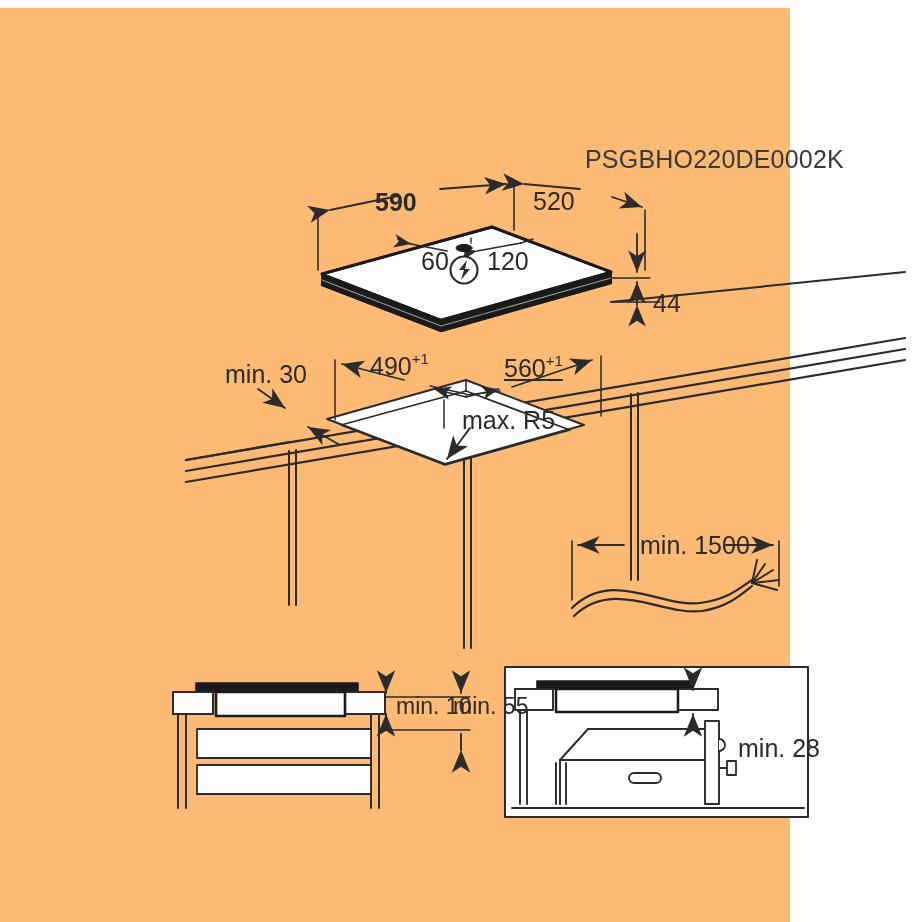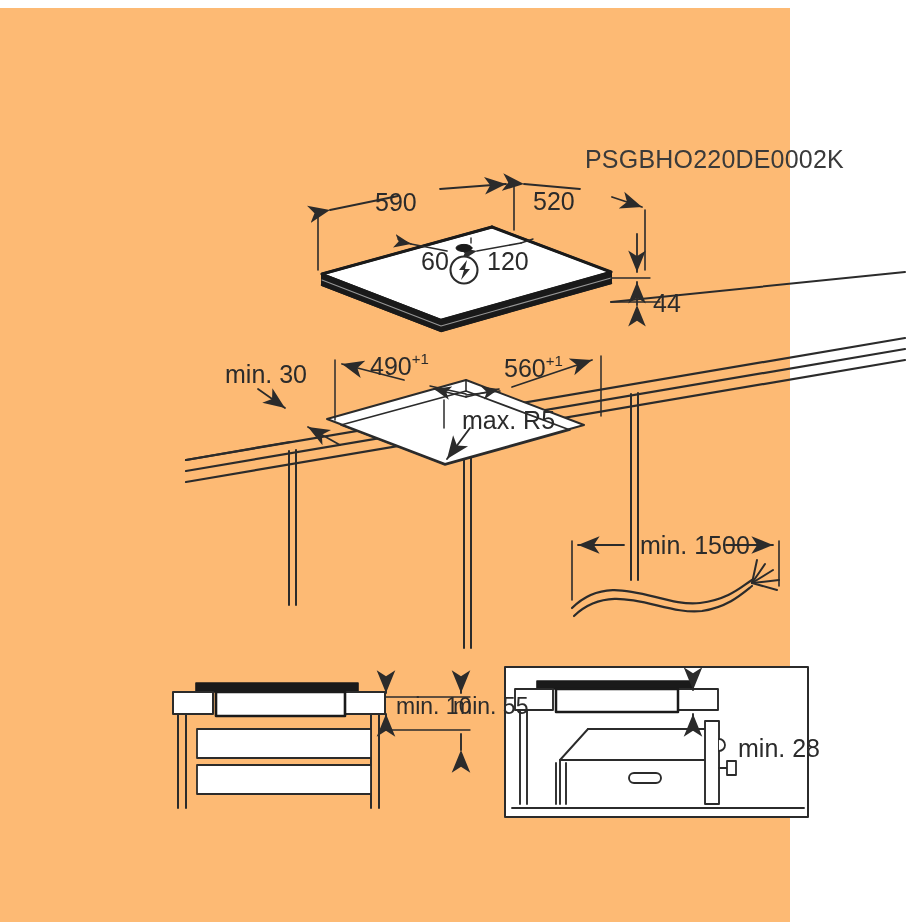--- a/index.html
+++ b/index.html
@@ -267,35 +267,35 @@
 
         <line x1="512" y1="800" x2="804" y2="800" stroke-width="1.9"></line>
 
         <path d="M693,668 L693,682" stroke-width="1.9" marker-end="url(#arrH)"></path>
         <path d="M693,722 L693,706" stroke-width="1.9" marker-end="url(#arrH)"></path>
       </g>
 
     </g>
   </svg>
 
-  <div class="txt dim" style="left:375px; top:182px;">590</div>
+  <div class="txt dim" style="left:375px; top:182px;font-weight:bold;">590</div>
 
   <div class="txt dim" style="left:533px; top:181px;">520</div>
 
   <div class="txt dim" style="left:653px; top:248px;margin-top:35px;">44</div>
 
   <div class="txt dim" style="left:421px; top:241px;">60</div>
 
   <div class="txt dim" style="left:487px; top:241px;">120</div>
 
   <div class="txt dim" style="left:225px; top:354px;">min. 30</div>
 
   <div class="txt dim" style="left:370px; top:345px;"><span>490</span><span class="sup">+1</span></div>
 
-  <div class="txt dim" style="left:504px; top:347px;"><span>560</span><span class="sup">+1</span></div>
+  <div class="txt dim" style="left:504px; top:347px;text-decoration:underline;"><span>560</span><span class="sup">+1</span></div>
 
   <div class="txt dim" style="left:462px; top:400px;">max. R5</div>
 
   <div class="txt dim" style="left:632px; top:525px;padding-left:8px;">min. 1500</div>
 
   <div class="stack" style="left:396px; top:686px;">min. 10</div>
 
   <div class="stack" style="left:453px; top:686px;">min. 55</div>
 
   <div class="txt dim" style="left:738px; top:681px;margin-top:47px;">min. 28</div>

